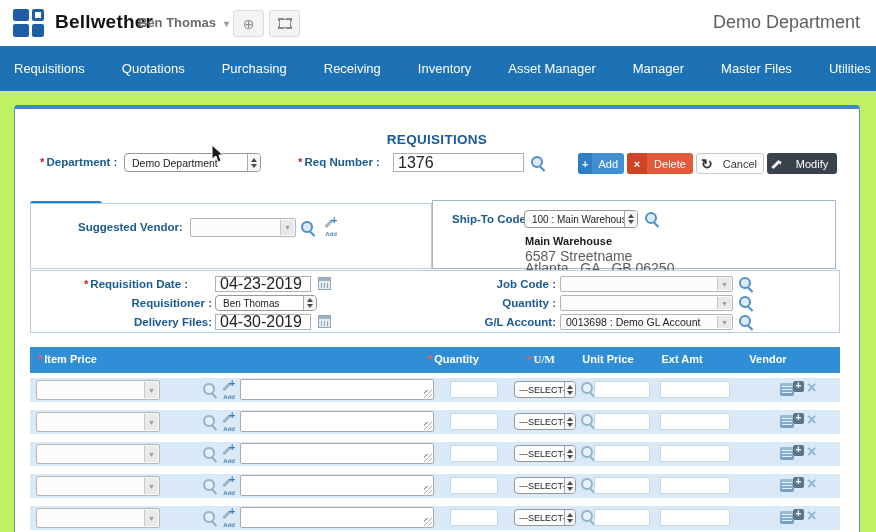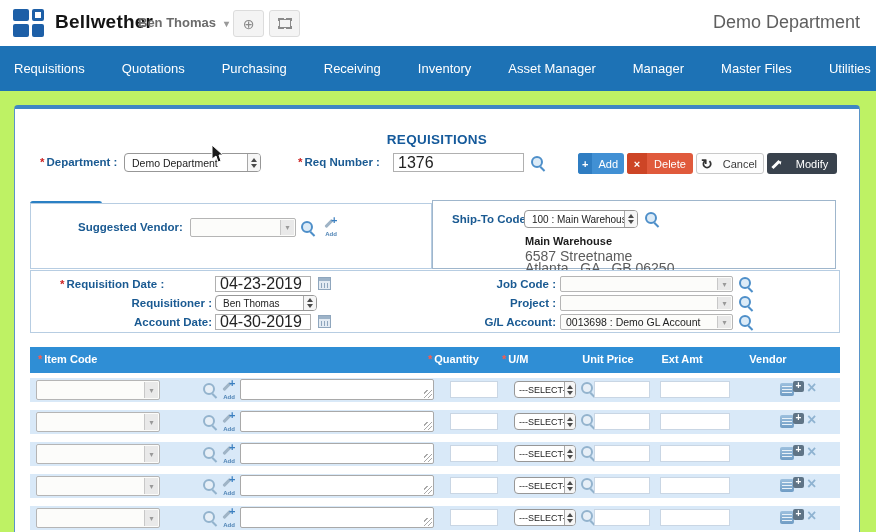--- a/index.html
+++ b/index.html
@@ -215,72 +215,72 @@
         <i class="dn"></i>
       </span>
   </span>
   <span class="mag" style="left:644px; top:211px;"></span>
   <span class="addr-name" style="left:525px; top:235px;">Main Warehouse</span>
   <span class="addr" style="left:525px; top:248px;">6587 Streetname</span>
   <span class="addr" style="left:525px; top:260px;">Atlanta , GA , GB 06250</span>
 
   <div class="box" style="left:30px; top:270px; width:810px; height:63px;"></div>
 
-  <span class="blbl" style="left:60px; top:278px; width:152px; text-align:left;">
+  <span class="blbl" style="left:60px; top:278px; width:152px; text-align:center;">
     <span class="ast">*</span><span>Requisition Date :</span>
   </span>
   <span class="inp" style="left:215px; top:276px; width:96px; height:16px;">
     <span>04-23-2019</span>
   </span>
   <span class="cal" style="left:318px; top:277px;"></span>
 
   <span class="blbl" style="left:60px; top:297px; width:152px; text-align:right;">Requisitioner :</span>
   <span class="macsel" style="left:215px; top:295px; width:102px; height:16px; font-size:10px;">
     <span>Ben Thomas</span>
     <span class="stepper">
         <i class="up"></i>
         <i class="dn"></i>
       </span>
   </span>
 
-  <span class="blbl" style="left:60px; top:316px; width:152px; text-align:right;">Account Date:</span>
+  <span class="blbl" style="left:60px; top:316px; width:152px; text-align:right;">Delivery Files:</span>
   <span class="inp" style="left:215px; top:314px; width:96px; height:16px;">
     <span>04-30-2019</span>
   </span>
   <span class="cal" style="left:318px; top:315px;"></span>
 
   <span class="blbl" style="left:436px; top:278px; width:120px; text-align:right;">Job Code :</span>
   <span class="combo" style="left:560px; top:276px; width:173px; height:16px;">
     <span></span>
     <span class="caret-box">▾</span>
   </span>
   <span class="mag" style="left:738px; top:276px;"></span>
 
-  <span class="blbl" style="left:436px; top:297px; width:120px; text-align:right;">Project :</span>
+  <span class="blbl" style="left:436px; top:297px; width:120px; text-align:right;">Quantity :</span>
   <span class="combo" style="left:560px; top:295px; width:173px; height:16px;">
     <span></span>
     <span class="caret-box">▾</span>
   </span>
   <span class="mag" style="left:738px; top:295px;"></span>
 
   <span class="blbl" style="left:436px; top:316px; width:120px; text-align:right;">G/L Account:</span>
   <span class="combo" style="left:560px; top:314px; width:173px; height:16px; color:#222;">
     <span>0013698 : Demo GL Account</span>
     <span class="caret-box">▾</span>
   </span>
   <span class="mag" style="left:738px; top:314px;"></span>
 
   <div class="thead">
     <span class="th" style="left:8px;">
-      <span class="ast">*</span><span>Item Code</span>
+      <span class="ast">*</span><span>Item Price</span>
     </span>
     <span class="th" style="left:398px;">
       <span class="ast">*</span><span>Quantity</span>
     </span>
-    <span class="th" style="left:472px;">
+    <span class="th" style="left:496px;font-family:Liberation Serif, serif;">
       <span class="ast">*</span><span>U/M</span>
     </span>
     <span class="th" style="left:548px; width:60px; text-align:center;">Unit Price</span>
     <span class="th" style="left:622px; width:60px; text-align:center;">Ext Amt</span>
     <span class="th" style="left:708px; width:60px; text-align:center;">Vendor</span>
   </div>
 
   <div class="rows">
     <div class="li-row">
       <span class="combo" style="left:6px; top:2px; width:124px; height:20px;">

